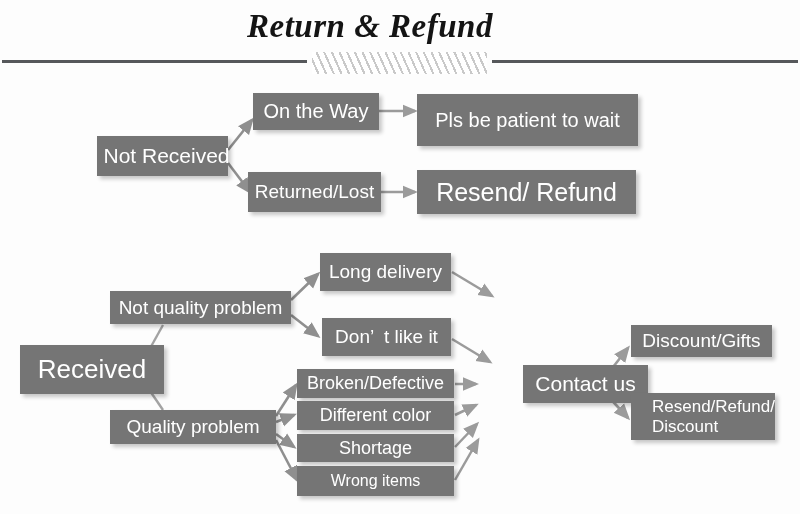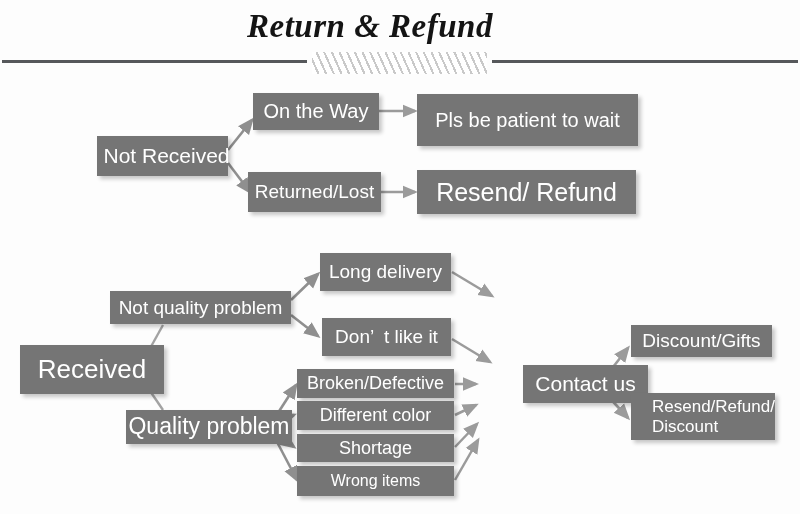--- a/index.html
+++ b/index.html
@@ -142,21 +142,21 @@
   <div class="box" style="left:417px; top:94px;  width:221px; height:52px; font-size:20px;">Pls be patient to wait</div>
 
   <div class="box" style="left:248px; top:172px; width:133px; height:40px; font-size:19px;">Returned/Lost</div>
 
   <div class="box" style="left:417px; top:170px; width:219px; height:44px; font-size:25px;">Resend/ Refund</div>
 
   <div class="box" style="left:20px;  top:345px; width:144px; height:49px; font-size:26px;">Received</div>
 
   <div class="box" style="left:110px; top:291px; width:181px; height:33px; font-size:19px;">Not quality problem</div>
 
-  <div class="box" style="left:110px; top:410px; width:166px; height:34px; font-size:23px;margin-left:16px;">Quality problem</div>
+  <div class="box" style="left:110px; top:410px; width:166px; height:34px; font-size:19px;">Quality problem</div>
 
   <div class="box" style="left:320px; top:253px; width:131px; height:38px; font-size:19px;">Long delivery</div>
 
   <div class="box" style="left:322px; top:318px; width:129px; height:38px; font-size:19px;">Don’  t like it</div>
 
   <div class="box" style="left:297px; top:369px; width:157px; height:29px; font-size:18px;">Broken/Defective</div>
 
   <div class="box" style="left:297px; top:401px; width:157px; height:29px; font-size:18px;">Different color</div>
 
   <div class="box" style="left:297px; top:434px; width:157px; height:28px; font-size:18px;">Shortage</div>

